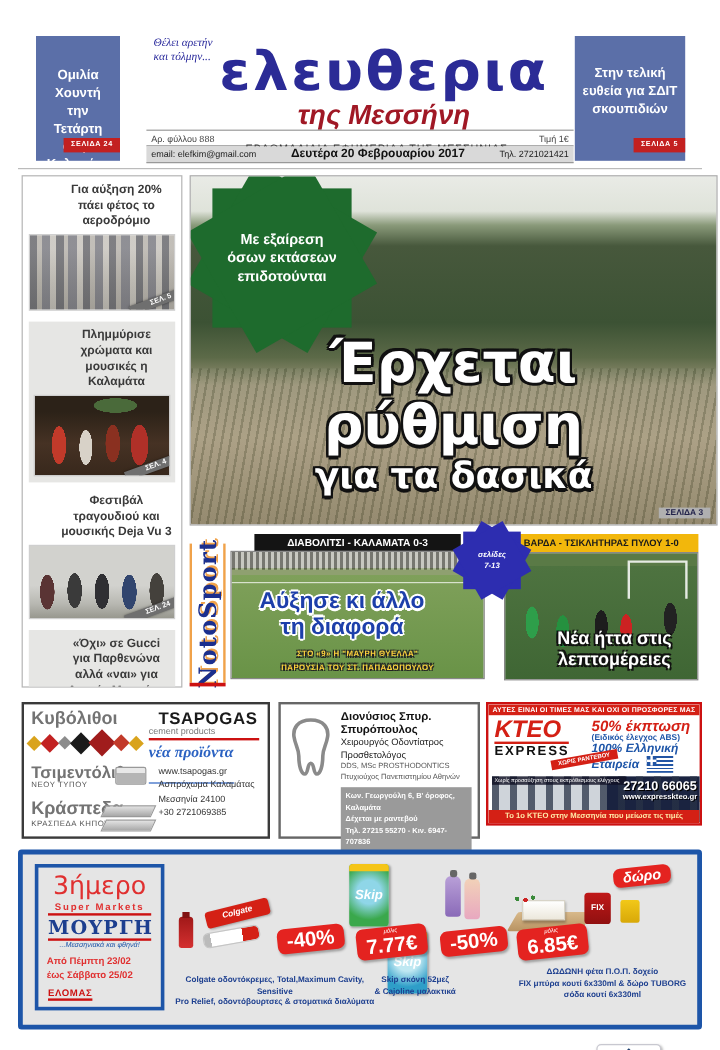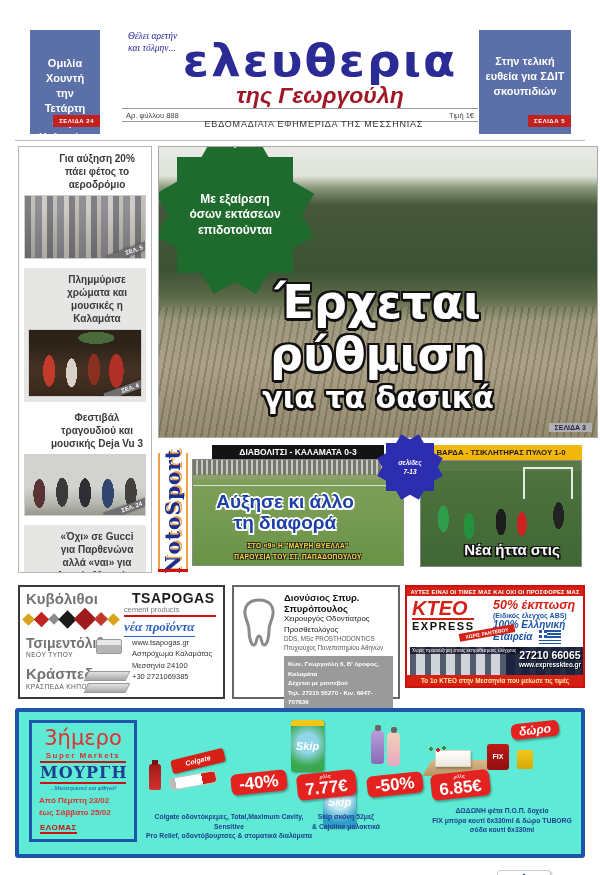--- a/index.html
+++ b/index.html
@@ -145,21 +145,21 @@
                  border:2px solid #3a3a3a; box-sizing:border-box; background:#fff; }
   .ts-abs { position:absolute; }
   .ts-h1 { font-size:15px; font-weight:bold; color:#737373; }
   .ts-sub { font-size:6.5px; color:#555; letter-spacing:.5px; }
   .diamonds { display:flex; align-items:center; gap:3px; }
   .dia { transform:rotate(45deg); display:inline-block; }
   .ts-brand { font-size:14px; font-weight:900; color:#1a1a1a; letter-spacing:.5px; }
   .ts-cement { font-size:7.5px; color:#777; }
   .ts-underline { height:2px; background:#c11; width:92px; }
   .ts-new { font-size:13px; font-weight:bold; font-style:italic; color:#2b62c2;
-            font-family:"Liberation Serif", serif; border-bottom:1px solid #2b62c2; padding-bottom:1px; }
+            font-family:"Liberation Serif", serif; border-bottom:1px solid #2b62c2; padding-bottom:17px; }
   .ts-contact { font-size:7.5px; color:#333; line-height:1.5; }
   .cement-block { width:24px; height:13px; background:linear-gradient(#e8e8e8 0 35%, #b5b5b5 35%);
                   border:1px solid #999; border-radius:2px; }
   .curb { width:40px; height:8px; background:linear-gradient(#e2e2e2, #a8a8a8); border:1px solid #999;
           transform:skewX(-25deg); margin-bottom:2px; }
 
   .ad-dental { position:absolute; left:232px; top:585px; width:168px; height:114px;
                border:2px solid #666; box-sizing:border-box; background:#fff; display:flex; }
   .tooth-wrap { width:50px; display:flex; align-items:flex-start; justify-content:center; padding-top:10px; }
   .dental-col { flex:1; padding:5px 5px 0 0; }
@@ -196,21 +196,21 @@
       linear-gradient(90deg, #cfd4da 0 55%, #1a2340 55%),
       linear-gradient(#cfd4da 0 28%, #e8e4dc 28% 42%, #d98a30 42% 56%, #efece5 56%); }
   .kt-caption { position:absolute; left:0; top:0; width:108px; background:rgba(15,15,35,.8); color:#fff;
                 font-size:4.6px; padding:1px 2px; }
   .kt-phone { position:absolute; right:3px; top:2px; width:62px; text-align:center; color:#fff; }
   .kt-phone .num { font-size:10.5px; font-weight:900; text-shadow:1px 1px 0 #000; }
   .kt-phone .web { font-size:6.4px; font-weight:bold; text-shadow:1px 1px 0 #000; }
 
   
   .ad-market { position:absolute; left:15px; top:708px; width:570px; height:150px;
-               border:4px solid #1d55a8; border-radius:3px; box-sizing:border-box; background:#5eead4; }
+               border:4px solid #1d55a8; border-radius:3px; box-sizing:border-box; background:#e5e5e5; }
   .mk-panel { position:absolute; left:10px; top:8px; width:108px; height:122px;
               border:3px solid #1d55a8; box-sizing:border-box; text-align:center; }
   .mk-3imero { color:#e03030; font-size:21px; margin-top:3px; font-family:"DejaVu Sans", sans-serif; }
   .mk-sm { color:#e03030; font-size:8px; font-weight:bold; letter-spacing:1.5px; margin-top:1px; }
   .mk-brand { color:#1d3f8f; font-size:16px; font-weight:900; letter-spacing:1px; width:86px; margin:1px auto 0;
               border-top:2px solid #c11; border-bottom:2px solid #c11; font-family:"DejaVu Serif", serif; }
   .mk-slogan { color:#1d55a8; font-size:6px; font-style:italic; margin-top:1px; }
   .mk-dates { color:#e03030; font-size:8px; font-weight:bold; text-align:left; padding-left:7px;
               margin-top:4px; line-height:1.5; }
   .mk-elomas { position:absolute; left:8px; bottom:5px; color:#c11; font-size:8px; font-weight:900;
@@ -265,25 +265,30 @@
 <body>
 
 <div class="page">
 
   <div class="promo-box promo-left">
     <div class="promo-text">Ομιλία Χουντή την Τετάρτη στην Καλαμάτα</div>
     <div class="page-tag">ΣΕΛΙΔΑ 24</div>
   </div>
   <div class="motto">Θέλει αρετήν και τόλμην...</div>
   <div class="logo-title">ελευθερια</div>
-  <div class="logo-sub">της Γεωργούλη</div>
+  <div class="logo-sub">της Μεσσήνη</div>
   <div class="info-row info-row1">
     <span>Αρ. φύλλου 888</span>
     <span class="tagline">ΕΒΔΟΜΑΔΙΑΙΑ ΕΦΗΜΕΡΙΔΑ ΤΗΣ ΜΕΣΣΗΝΙΑΣ</span>
     <span>Τιμή 1€</span>
+  </div>
+  <div class="info-row info-row2">
+    <span>email: elefkim@gmail.com</span>
+    <span class="date">Δευτέρα 20 Φεβρουαρίου 2017</span>
+    <span>Τηλ. 2721021421</span>
   </div>
   <div class="promo-box promo-right">
     <div class="promo-text">Στην τελική ευθεία για ΣΔΙΤ σκουπιδιών</div>
     <div class="page-tag">ΣΕΛΙΔΑ 5</div>
   </div>
   <div class="hdr-divider"></div>
 
   <div class="sidebar">
     <div class="side-item">
       <div class="side-title">Για αύξηση 20% πάει φέτος το αεροδρόμιο</div>
@@ -356,20 +361,21 @@
       <div class="label">
         <div>σελίδες</div>
         <div>7-13</div>
       </div>
     </div>
     <div class="sport-right">
       <div class="match-bar-yellow">ΒΑΡΔΑ - ΤΣΙΚΛΗΤΗΡΑΣ ΠΥΛΟΥ 1-0</div>
       <div class="sport-photo field-right">
         <div class="sr-headline">
           <div>Νέα ήττα στις</div>
+          <div>λεπτομέρειες</div>
         </div>
       </div>
     </div>
   </div>
 
   <div class="ad-tsapogas">
     <div class="ts-abs ts-h1" style="left:6px; top:3px;">Κυβόλιθοι</div>
     <div class="ts-abs diamonds" style="left:4px; top:24px;">
       <span class="dia" style="width:9px;height:9px;background:#d9a31c;"></span>
       <span class="dia" style="width:11px;height:11px;background:#c22222;"></span>

